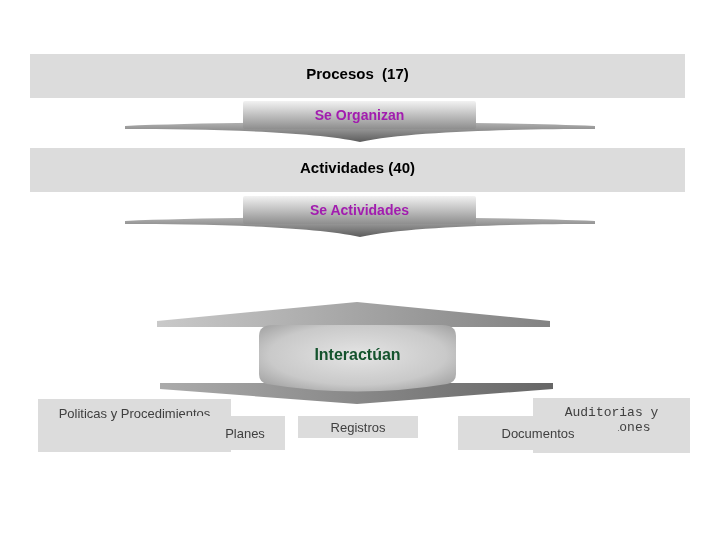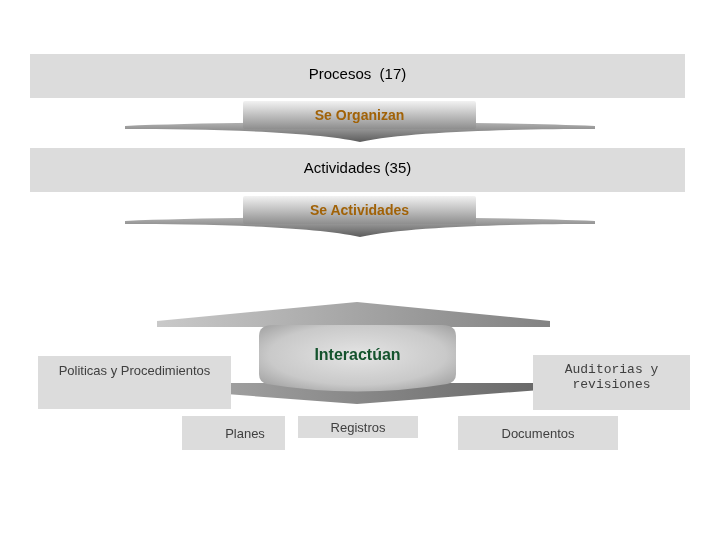--- a/index.html
+++ b/index.html
@@ -6,45 +6,45 @@
   .slide{
     position:relative;width:720px;height:540px;background:#ffffff;overflow:hidden;
     font-family:"Liberation Sans",sans-serif;
   }
   
   .level-bar{
     position:absolute;left:30px;width:655px;background:#dcdcdc;
     display:flex;align-items:center;justify-content:center;
   }
   .level-bar .lbl{
-    font-weight:normal;font-size:15px;color:#000;white-space:pre;
+    font-weight:bold;font-size:15px;color:#000;white-space:pre;
     position:relative;top:-3px;
   }
   
   .connector{position:absolute;left:120px;width:480px;height:48px;}
   .connector svg{position:absolute;left:0;top:0;}
   .connector .lbl{
     position:absolute;left:123px;top:3px;width:233px;height:27px;
     display:flex;align-items:center;justify-content:center;
-    font-weight:bold;font-size:14px;color:#a16207;
+    font-weight:bold;font-size:14px;color:#a21caf;
   }
   
   .big-arrow{position:absolute;left:150px;top:298px;width:420px;height:114px;}
   .big-arrow svg{position:absolute;left:0;top:0;}
   .big-arrow .lbl{
     position:absolute;left:109px;top:42px;width:197px;height:30px;
     display:flex;align-items:center;justify-content:center;
     font-weight:bold;font-size:16px;color:#14532d;
   }
   
   .gbox{
     position:absolute;background:#dcdcdc;color:#404040;font-size:13px;
     text-align:center;box-sizing:border-box;
   }
-  .gbox.top-text{padding-top:7px;}
+  .gbox.top-text{padding-top:7px;margin-top:43px;}
   .gbox.center-text{display:flex;align-items:center;justify-content:center;}
 </style>
 </head>
 <body>
 
 <svg width="0" height="0" style="position:absolute" aria-hidden="true">
   <defs>
     <linearGradient id="g-rect" x1="0" y1="0" x2="0" y2="1">
       <stop offset="0" stop-color="#f2f2f2"></stop>
       <stop offset="1" stop-color="#8e8e8e"></stop>
@@ -77,21 +77,21 @@
 
   <div class="connector" style="top:98px;">
     <svg width="480" height="48" viewBox="0 0 480 48">
       <path d="M5,28 C120,23 360,23 475,28 L475,31 C400,31 290,33 240,44 C190,33 80,31 5,31 Z" fill="url(#g-wing)"></path>
       <rect x="123" y="3" width="233" height="28" rx="2" fill="url(#g-rect)"></rect>
     </svg>
     <span class="lbl">Se Organizan</span>
   </div>
 
   <div class="level-bar" style="top:148px;height:44px;">
-    <span class="lbl">Actividades (35)</span>
+    <span class="lbl">Actividades (40)</span>
   </div>
 
   <div class="connector" style="top:193px;">
     <svg width="480" height="48" viewBox="0 0 480 48">
       <path d="M5,28 C120,23 360,23 475,28 L475,31 C400,31 290,33 240,44 C190,33 80,31 5,31 Z" fill="url(#g-wing)"></path>
       <rect x="123" y="3" width="233" height="28" rx="2" fill="url(#g-rect)"></rect>
     </svg>
     <span class="lbl">Se Actividades</span>
   </div>
 

